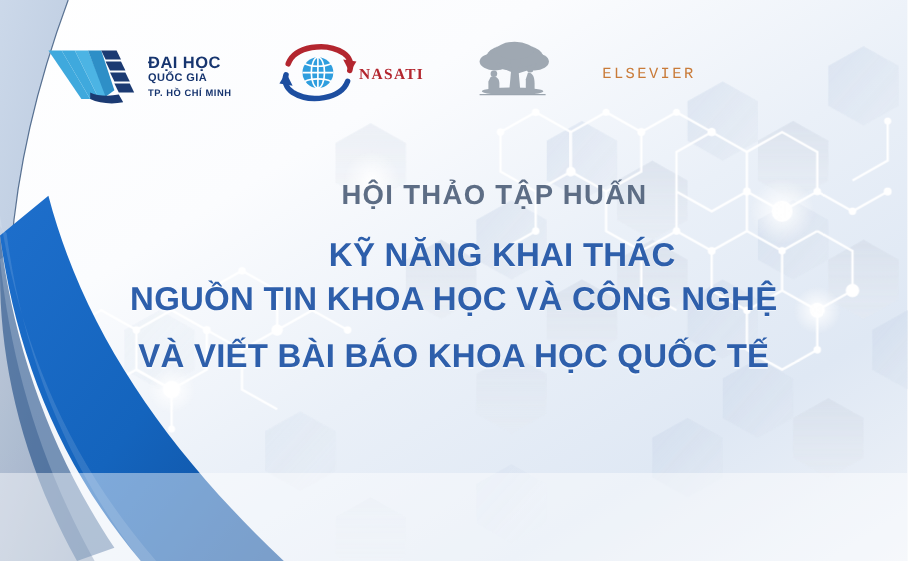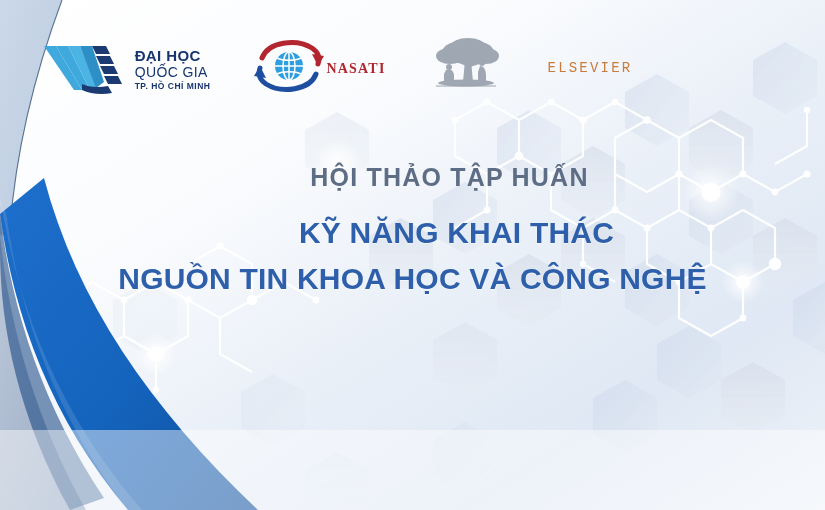--- a/index.html
+++ b/index.html
@@ -19,38 +19,38 @@
   .logos{
     position:absolute;left:0;top:36px;width:674px;
     display:flex;justify-content:center;align-items:flex-end;gap:42px;
   }
   .logo{display:flex;align-items:center;}
 
   
   .vnu{flex-direction:row;align-items:center;gap:7px;}
   .vnu-text{display:flex;flex-direction:column;line-height:1.0;}
   .vnu-l1{font-size:15px;font-weight:bold;color:#17356f;letter-spacing:.4px;}
-  .vnu-l2{font-size:14px;font-weight:normal;color:#17356f;letter-spacing:.4px;margin-top:2px;}
+  .vnu-l2{font-size:10px;font-weight:bold;color:#17356f;letter-spacing:.4px;margin-top:2px;}
   .vnu-l3{font-size:8.5px;font-weight:bold;color:#17356f;letter-spacing:.5px;margin-top:3px;text-align:right;}
 
   .nasati-label{font-family:"Liberation Serif",serif;font-size:14px;font-weight:bold;
     color:#b3262f;letter-spacing:1.2px;margin-top:3px;}
   .els-label{font-family:Liberation Mono, monospace;font-size:14px;font-weight:normal;
     color:#c97b39;letter-spacing:2.2px;margin-top:1px;margin-left:44px;}
 
   .headline{position:absolute;left:0;width:825px;text-align:center;}
   .kicker{
     top:163px;font-size:25px;font-weight:bold;color:#5d6d85;letter-spacing:1.2px;padding-left:37px;
   }
   .t-line{
     font-size:30px;font-weight:bold;color:#2e5fab;letter-spacing:.2px;
     text-shadow:0 1px 0 rgba(255,255,255,.5);
   }
   #title1{top:216px;padding-left:44px;}
-  #title2{top:262px;text-align:center;}
+  #title2{top:256px;text-align:center;}
   #title3{top:308px;}
   .datetext{
     top:394px;font-size:21px;font-style:italic;color:#4e5f78;letter-spacing:.2px;
   }
 </style>
 </head>
 <body>
 
 <div id="stage">
 
@@ -277,15 +277,16 @@
         </svg>
         <span class="els-label">ELSEVIER</span>
       </div>
 
     </div>
 
     <div class="headline kicker">HỘI THẢO TẬP HUẤN</div>
 
     <div class="headline t-line" id="title1">KỸ NĂNG KHAI THÁC</div>
     <div class="headline t-line" id="title2">NGUỒN TIN KHOA HỌC VÀ CÔNG NGHỆ</div>
+    <div class="headline t-line" id="title3">VÀ VIẾT BÀI BÁO KHOA HỌC QUỐC TẾ</div>
 
   </div>
 </div>
 
 </body></html>

